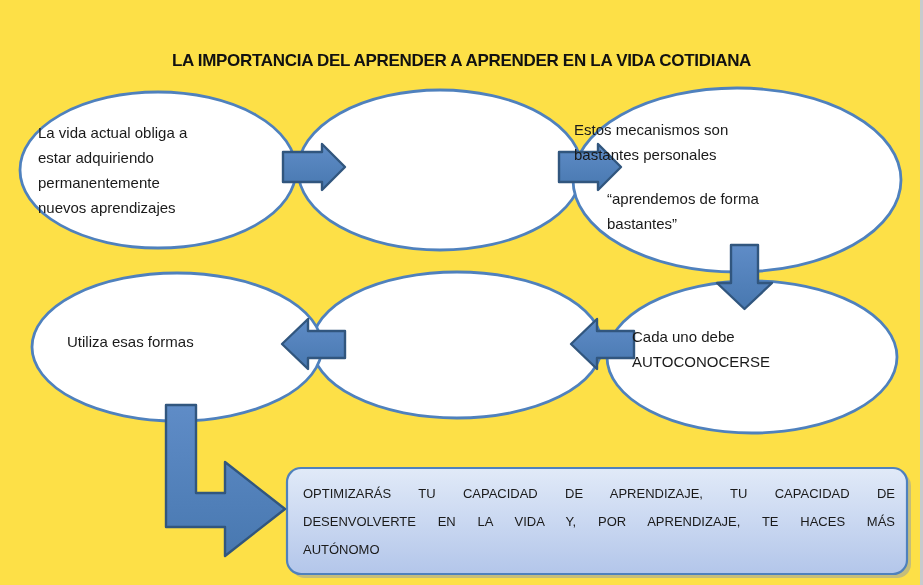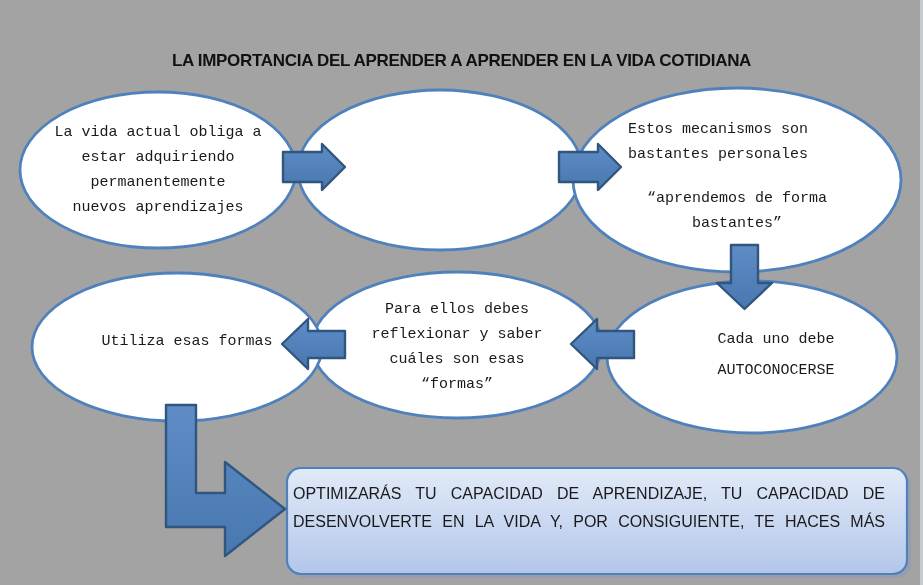--- a/index.html
+++ b/index.html
@@ -1,46 +1,44 @@
 <!DOCTYPE html>
 <html><head>
 <meta charset="utf-8">
 <style>
   html,body{margin:0;padding:0;background:#ffffff;}
   .page{
     position:relative;
     width:923px;height:585px;
-    background:#a3a3a3;
+    background:#fde047;
     overflow:hidden;
     font-family:"Liberation Sans", sans-serif;
     color:#1a1a1a;
   }
   .page-edge{
     position:absolute;right:0;top:0;width:3px;height:585px;
     background:#c7cbce;
   }
   svg.canvas{position:absolute;left:0;top:0;}
   .title{
     position:absolute;left:0;top:51px;width:923px;
     text-align:center;
     font-size:17px;font-weight:bold;letter-spacing:-0.3px;
     color:#111111;
   }
   .etext{
     position:absolute;
-    text-align:center;
     font-size:15px;
     line-height:25px;
     white-space:pre-line;
     color:#1a1a1a;
-    font-family:Liberation Mono, monospace;
   }
   .cbox{
-    position:absolute;left:293px;top:480px;width:592px;
-    font-size:16px;line-height:28px;color:#1a1a1a;
+    position:absolute;left:303px;top:480px;width:592px;
+    font-size:13px;line-height:28px;color:#1a1a1a;
   }
   .cline{text-align:justify;text-align-last:left;}
   .cline.j{text-align-last:justify;}
 </style>
 </head>
 <body>
 
 <div class="page">
 
   <svg class="canvas" width="923" height="585" viewBox="0 0 923 585">
@@ -75,35 +73,32 @@
   </svg>
 
   <div class="title">LA IMPORTANCIA DEL APRENDER A APRENDER EN LA VIDA COTIDIANA</div>
 
   <div class="etext" style="left:38px;top:120px;width:240px;">La vida actual obliga a
 estar adquiriendo
 permanentemente
 nuevos aprendizajes</div>
 
 
-  <div class="etext" style="left:588px;top:117px;width:260px;">Estos mecanismos son
+  <div class="etext" style="left:574px;top:117px;width:260px;">Estos mecanismos son
 bastantes personales</div>
 
   <div class="etext" style="left:607px;top:186px;width:260px;">“aprendemos de forma
 bastantes”</div>
 
-  <div class="etext" style="left:656px;top:324px;width:240px;line-height:31px;">Cada uno debe
+  <div class="etext" style="left:632px;top:324px;width:240px;line-height:25px;">Cada uno debe
 AUTOCONOCERSE</div>
 
-  <div class="etext" style="left:347px;top:297px;width:220px;">Para ellos debes
-reflexionar y saber
-cuáles son esas
-“formas”</div>
 
   <div class="etext" style="left:67px;top:329px;width:240px;">Utiliza esas formas</div>
 
   <div class="cbox">
     <div class="cline j">OPTIMIZARÁS TU CAPACIDAD DE APRENDIZAJE, TU CAPACIDAD DE</div>
-    <div class="cline j">DESENVOLVERTE EN LA VIDA Y, POR CONSIGUIENTE, TE HACES MÁS</div>
+    <div class="cline j">DESENVOLVERTE EN LA VIDA Y, POR APRENDIZAJE, TE HACES MÁS</div>
+    <div class="cline">AUTÓNOMO</div>
   </div>
 
   <div class="page-edge"></div>
 </div>
 
 </body></html>

